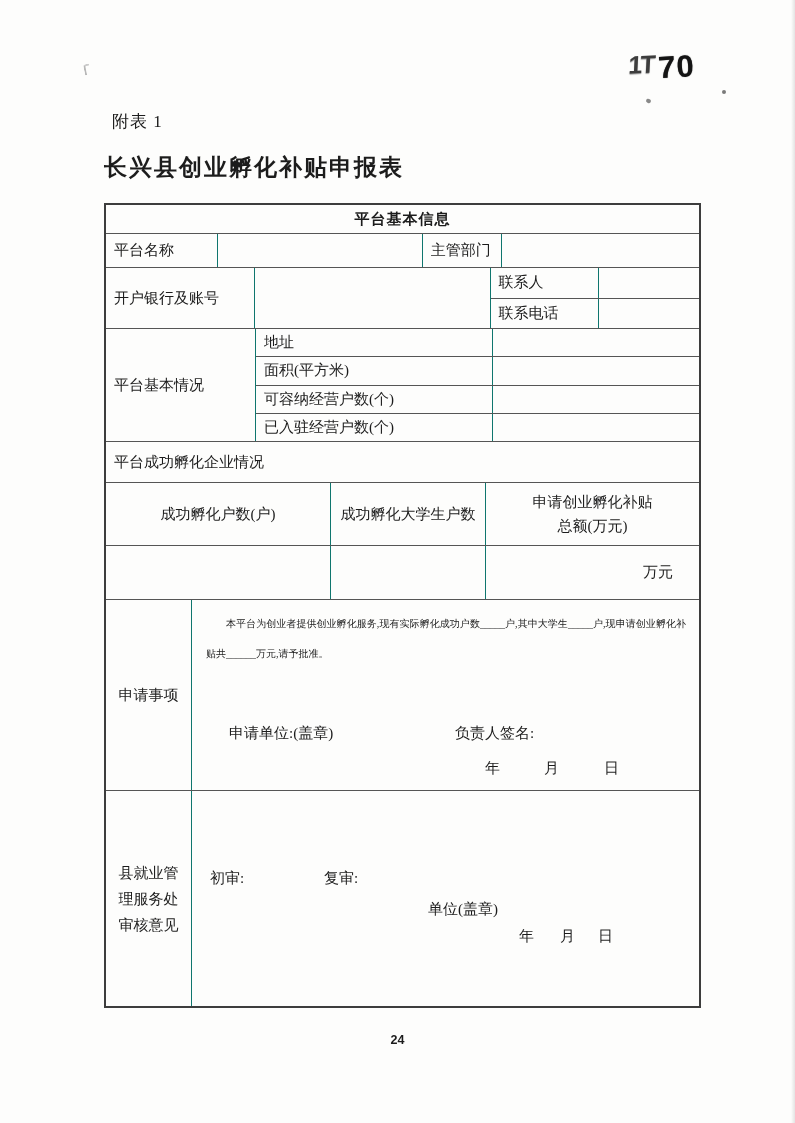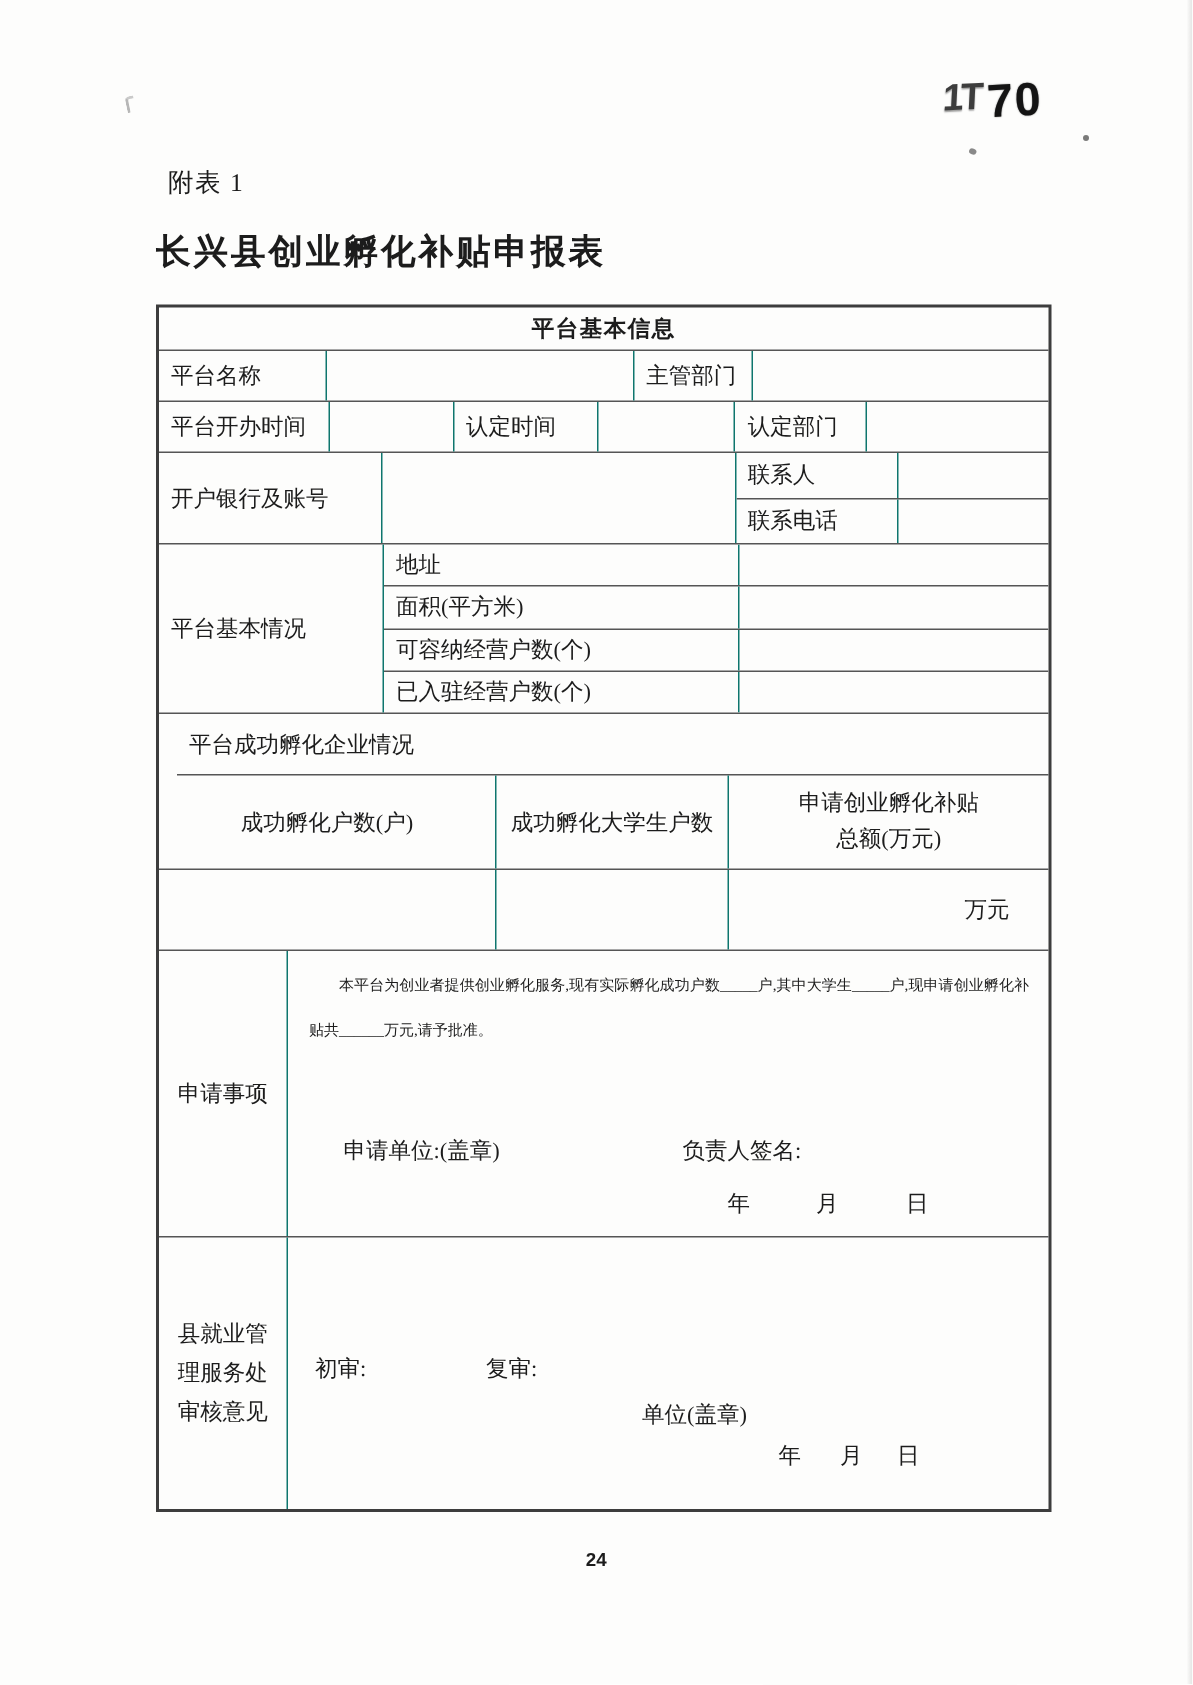--- a/index.html
+++ b/index.html
@@ -64,21 +64,21 @@
   .para{
     position:absolute; top:9px; left:14px; right:13px;
     text-indent:2em; line-height:30px; font-size:10px; text-align:justify;
   }
   .abs{ position:absolute; white-space:nowrap; }
   .pagenum{
     position:absolute; left:0; top:1033px; width:100%; text-align:center;
     font-family:"Liberation Sans", sans-serif; font-size:12.5px; font-weight:bold;
   }
   .h29{height:29px;} .h34{height:34px;} .h61{height:61px;} .h113{height:113px;}
-  .h41{height:41px;margin-left:12px;} .h63{height:63px;} .h54{height:54px;} .h191{height:191px;}
+  .h41{height:41px;} .h63{height:63px;} .h54{height:54px;} .h191{height:191px;}
   .h183{height:183px; flex:1;}
   .rev-label{ line-height:26px; text-align:right; }
 </style>
 </head>
 <body>
 
 <div class="sheet">
 
   <div class="artifact-a"></div>
   <div class="artifact-b"></div>
@@ -98,28 +98,20 @@
       <div class="cell center sec-head" style="flex:1">平台基本信息</div>
     </div>
 
     <div class="row h34">
       <div class="cell" style="width:113px">平台名称</div>
       <div class="cell" style="width:206px"></div>
       <div class="cell" style="width:80px">主管部门</div>
       <div class="cell" style="width:198px"></div>
     </div>
 
-    <div class="row h34">
-      <div class="cell" style="width:115px">平台开办时间</div>
-      <div class="cell" style="width:83px"></div>
-      <div class="cell" style="width:97px">认定时间</div>
-      <div class="cell" style="width:92px"></div>
-      <div class="cell" style="width:88px">认定部门</div>
-      <div class="cell" style="width:122px"></div>
-    </div>
 
     <div class="row h61">
       <div class="cell" style="width:150px">开户银行及账号</div>
       <div class="cell" style="width:237px"></div>
       <div class="cell stack" style="width:210px; border-right:none">
         <div class="subrow">
           <div class="cell" style="width:108px">联系人</div>
           <div class="cell" style="flex:1"></div>
         </div>
         <div class="subrow">

